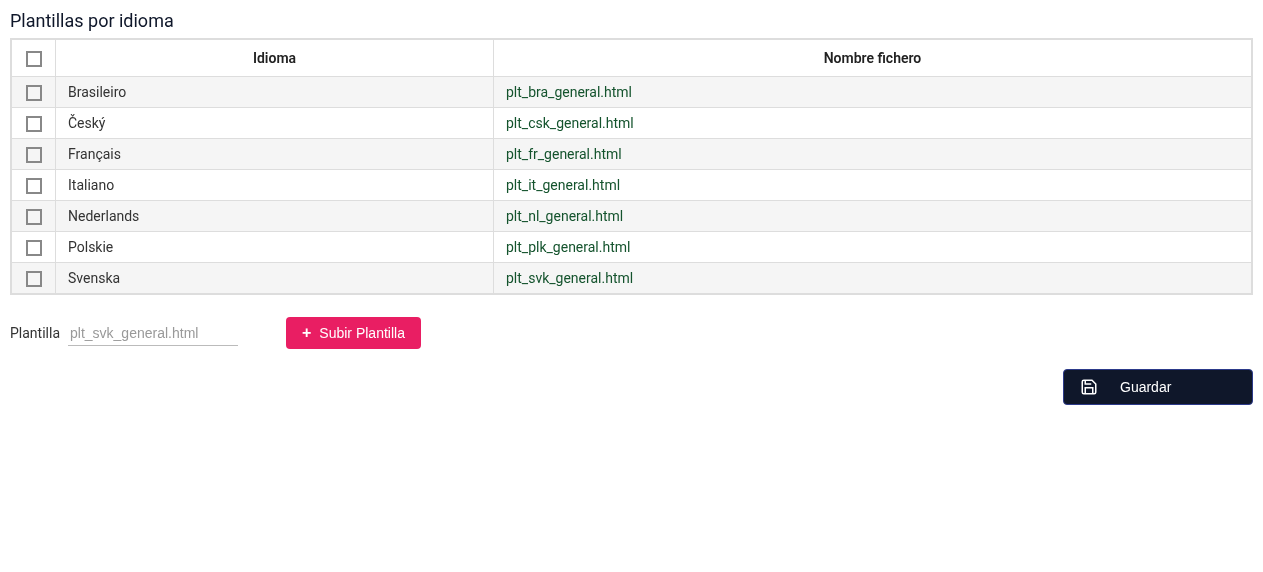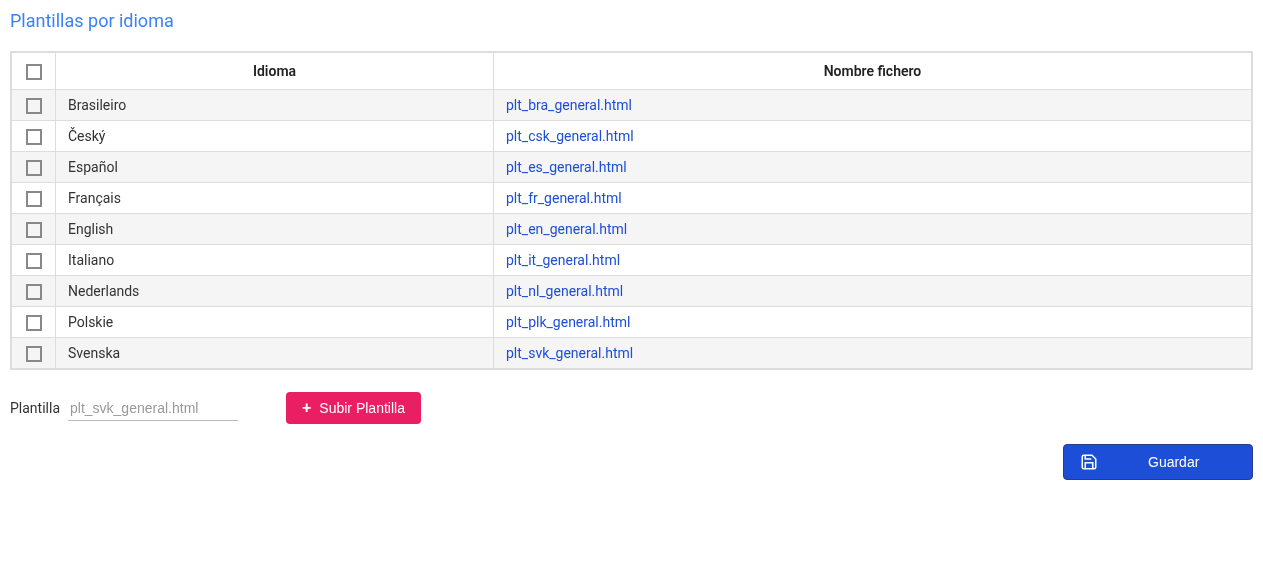--- a/index.html
+++ b/index.html
@@ -6,22 +6,22 @@
     body {
       font-family: -apple-system, BlinkMacSystemFont, "Segoe UI", Roboto, Arial, sans-serif;
       font-size: 14px;
       color: #333;
       padding: 10px;
       width: 1263px;
     }
     .page-title {
       font-size: 18px;
       font-weight: 400;
-      color: #3b82f6;
-      margin-bottom: 20px;
+      color: #0f172a;
+      margin-bottom: 7px;
     }
     .table-wrap {
       border: 1px solid #ddd;
     }
     table {
       width: 100%;
       border-collapse: collapse;
     }
     th {
       background: #fff;
@@ -43,21 +43,21 @@
       font-size: 14px;
       color: #333;
     }
     tbody tr:nth-child(odd) {
       background: #f5f5f5;
     }
     tbody tr:nth-child(even) {
       background: #fff;
     }
     .file-link {
-      color: #1d4ed8;
+      color: #14532d;
       cursor: pointer;
     }
     input[type="checkbox"] {
       width: 16px;
       height: 16px;
       border: 2px solid #888;
       appearance: none;
       cursor: pointer;
       vertical-align: middle;
     }
@@ -98,31 +98,31 @@
       font-size: 16px;
       font-weight: 700;
       line-height: 1;
     }
     .save-row {
       margin-top: 20px;
       display: flex;
       justify-content: flex-end;
     }
     .btn-save {
-      background: #1d4ed8;
+      background: #0f172a;
       color: #fff;
       border: 1px solid #2c3a8a;
       border-radius: 4px;
       padding: 8px 16px;
       font-size: 14px;
       font-weight: 400;
       cursor: pointer;
       display: inline-flex;
       align-items: center;
-      gap: 50px;
+      gap: 22px;
       min-width: 190px;
     }
     .save-icon svg { display: block; }
     .lang-col { width: 438px; margin-top: 12px; }
   </style>
 </head>
 <body>
 
 <h2 class="page-title">Plantillas por idioma</h2>
 
@@ -143,32 +143,22 @@
           <td>Brasileiro</td>
           <td><span class="file-link">plt_bra_general.html</span></td>
         </tr>
         <tr>
           <td class="check-col"><input type="checkbox" style=""></td>
           <td>Český</td>
           <td><span class="file-link">plt_csk_general.html</span></td>
         </tr>
         <tr>
           <td class="check-col"><input type="checkbox" style=""></td>
-          <td>Español</td>
-          <td><span class="file-link">plt_es_general.html</span></td>
-        </tr>
-        <tr>
-          <td class="check-col"><input type="checkbox" style=""></td>
           <td>Français</td>
           <td><span class="file-link">plt_fr_general.html</span></td>
-        </tr>
-        <tr>
-          <td class="check-col"><input type="checkbox" style=""></td>
-          <td>English</td>
-          <td><span class="file-link">plt_en_general.html</span></td>
         </tr>
         <tr>
           <td class="check-col"><input type="checkbox" style=""></td>
           <td>Italiano</td>
           <td><span class="file-link">plt_it_general.html</span></td>
         </tr>
         <tr>
           <td class="check-col"><input type="checkbox" style=""></td>
           <td>Nederlands</td>
           <td><span class="file-link">plt_nl_general.html</span></td>

